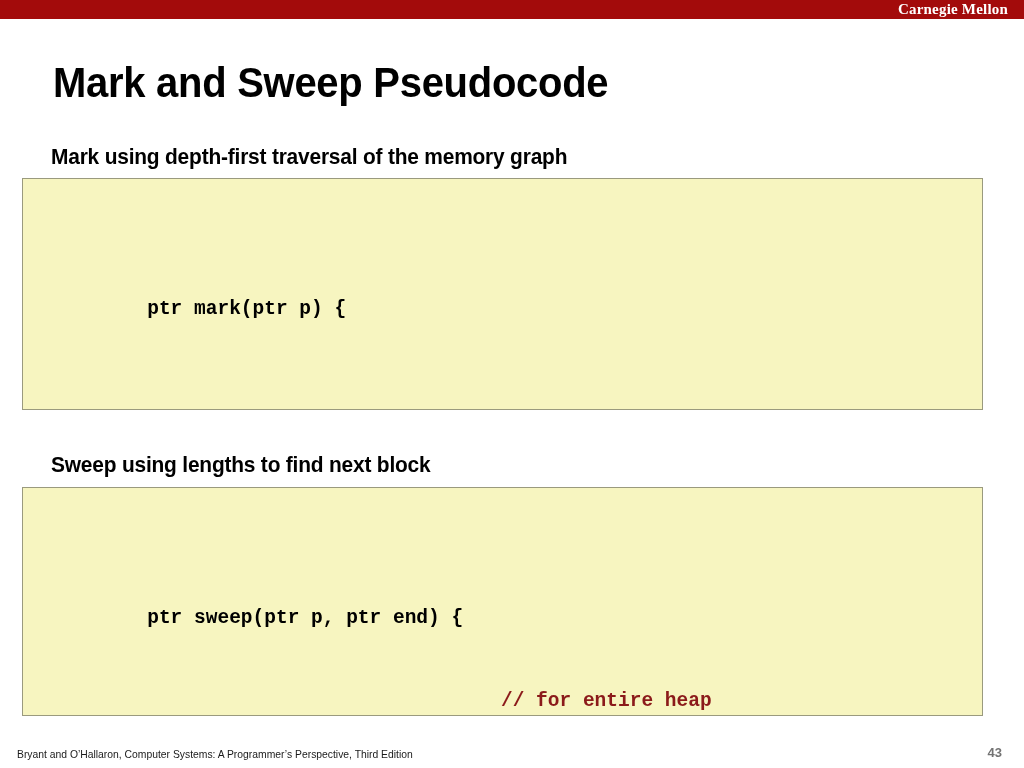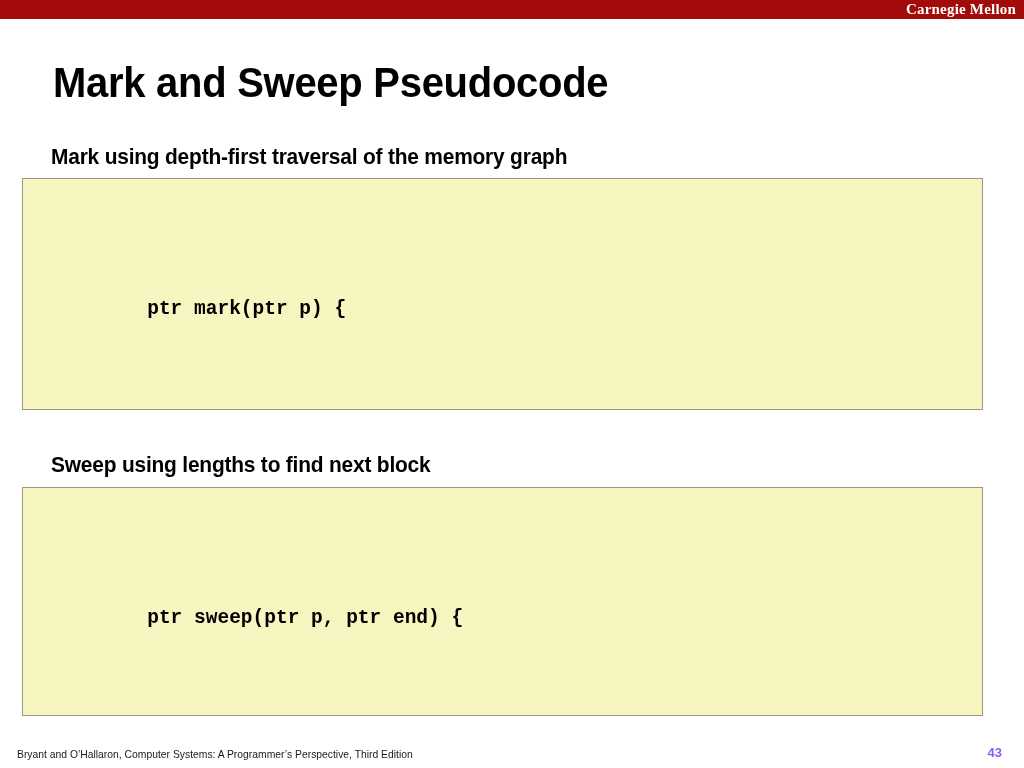--- a/index.html
+++ b/index.html
@@ -20,21 +20,21 @@
   .banner {
     position: absolute;
     left: 0;
     top: 0;
     width: 1024px;
     height: 19px;
     background: #a30b0b;
   }
   .banner-label {
     position: absolute;
-    right: 8px;
+    right: 16px;
     top: 1px;
     color: #ffffff;
     font-family: "Liberation Serif", serif;
     font-size: 15px;
     font-weight: bold;
     letter-spacing: 0.2px;
     white-space: nowrap;
   }
 
   
@@ -127,21 +127,21 @@
     font-family: "Liberation Sans", sans-serif;
     transform: scaleX(0.9);
     transform-origin: left top;
   }
   .footer-page {
     position: absolute;
     right: 22px;
     top: 745px;
     font-size: 13px;
     font-weight: bold;
-    color: #8b5cf6;
+    color: #737373;
     font-family: "Liberation Sans", sans-serif;
   }
 </style>
 </head>
 <body>
 
 <div class="banner">
   <div class="banner-label">Carnegie Mellon</div>
 </div>
 
@@ -176,20 +176,24 @@
 <div class="section-heading" id="heading-sweep">Sweep using lengths to find next block</div>
 
 <div class="code-box" id="code-box-sweep">
   <div class="code-lines">
 
     <div class="code-line">
       <span class="code-text">ptr sweep(ptr p, ptr end) {</span>
       <span class="code-comment"></span>
     </div>
 
+    <div class="code-line">
+      
+      <span class="code-comment">// for entire heap</span>
+    </div>
 
     
 
     
 
     
 
     
 
     

